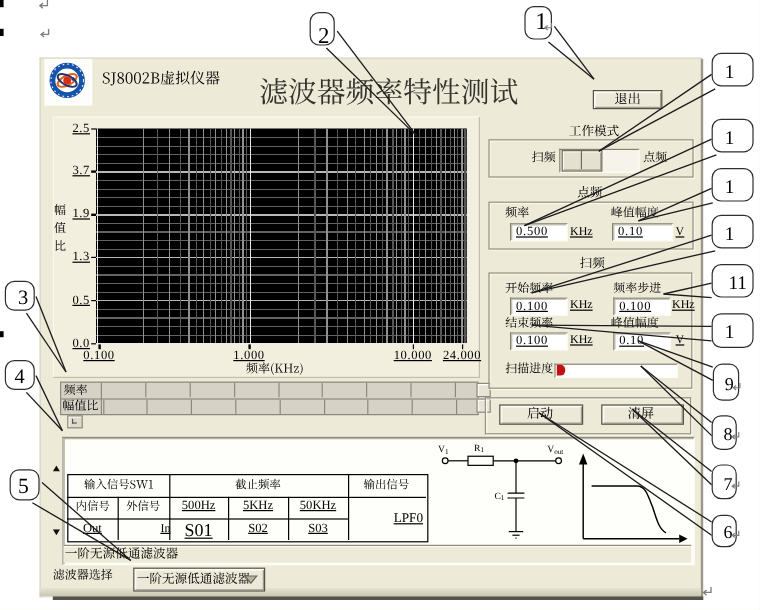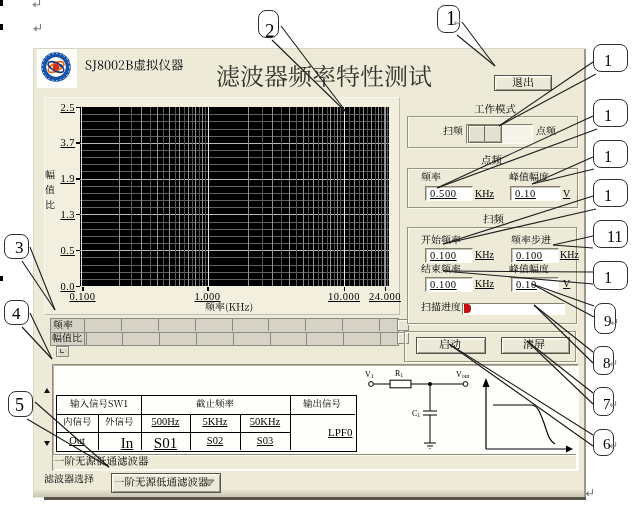--- a/index.html
+++ b/index.html
@@ -364,21 +364,21 @@
   </svg>
 
 <div class="lat" style="left:135.5px;top:416px;width:60px;text-align:center;font-size:10.5px">500Hz</div>
 
 <div class="lat" style="left:185.0px;top:416px;width:60px;text-align:center;font-size:10.5px">5KHz</div>
 
 <div class="lat" style="left:235.0px;top:416px;width:60px;text-align:center;font-size:10.5px">50KHz</div>
 
 <div class="lat" style="left:47.0px;top:435px;width:60px;text-align:center;font-size:10.5px">Out</div>
 
-<div class="lat" style="left:97px;top:435px;width:60px;text-align:center;font-size:15px">In</div>
+<div class="lat" style="left:82px;top:435px;width:60px;text-align:right;font-size:10px">In</div>
 
 <div class="lat" style="left:135.5px;top:435px;width:60px;text-align:center;font-size:15px">S01</div>
 
 <div class="lat" style="left:185.0px;top:435px;width:60px;text-align:center;font-size:10.5px">S02</div>
 
 <div class="lat" style="left:235.0px;top:435px;width:60px;text-align:center;font-size:10.5px">S03</div>
 
 <div class="lat" style="left:292.5px;top:426px;width:60px;text-align:right;font-size:11px">LPF0</div>
 
 <div class="abs" style="left:53px;top:453.5px;width:523px;height:14.5px;background:#edead8;border-top:1px solid #908d7e;box-shadow:0 1px 0 #fdfcf2 inset"></div>

